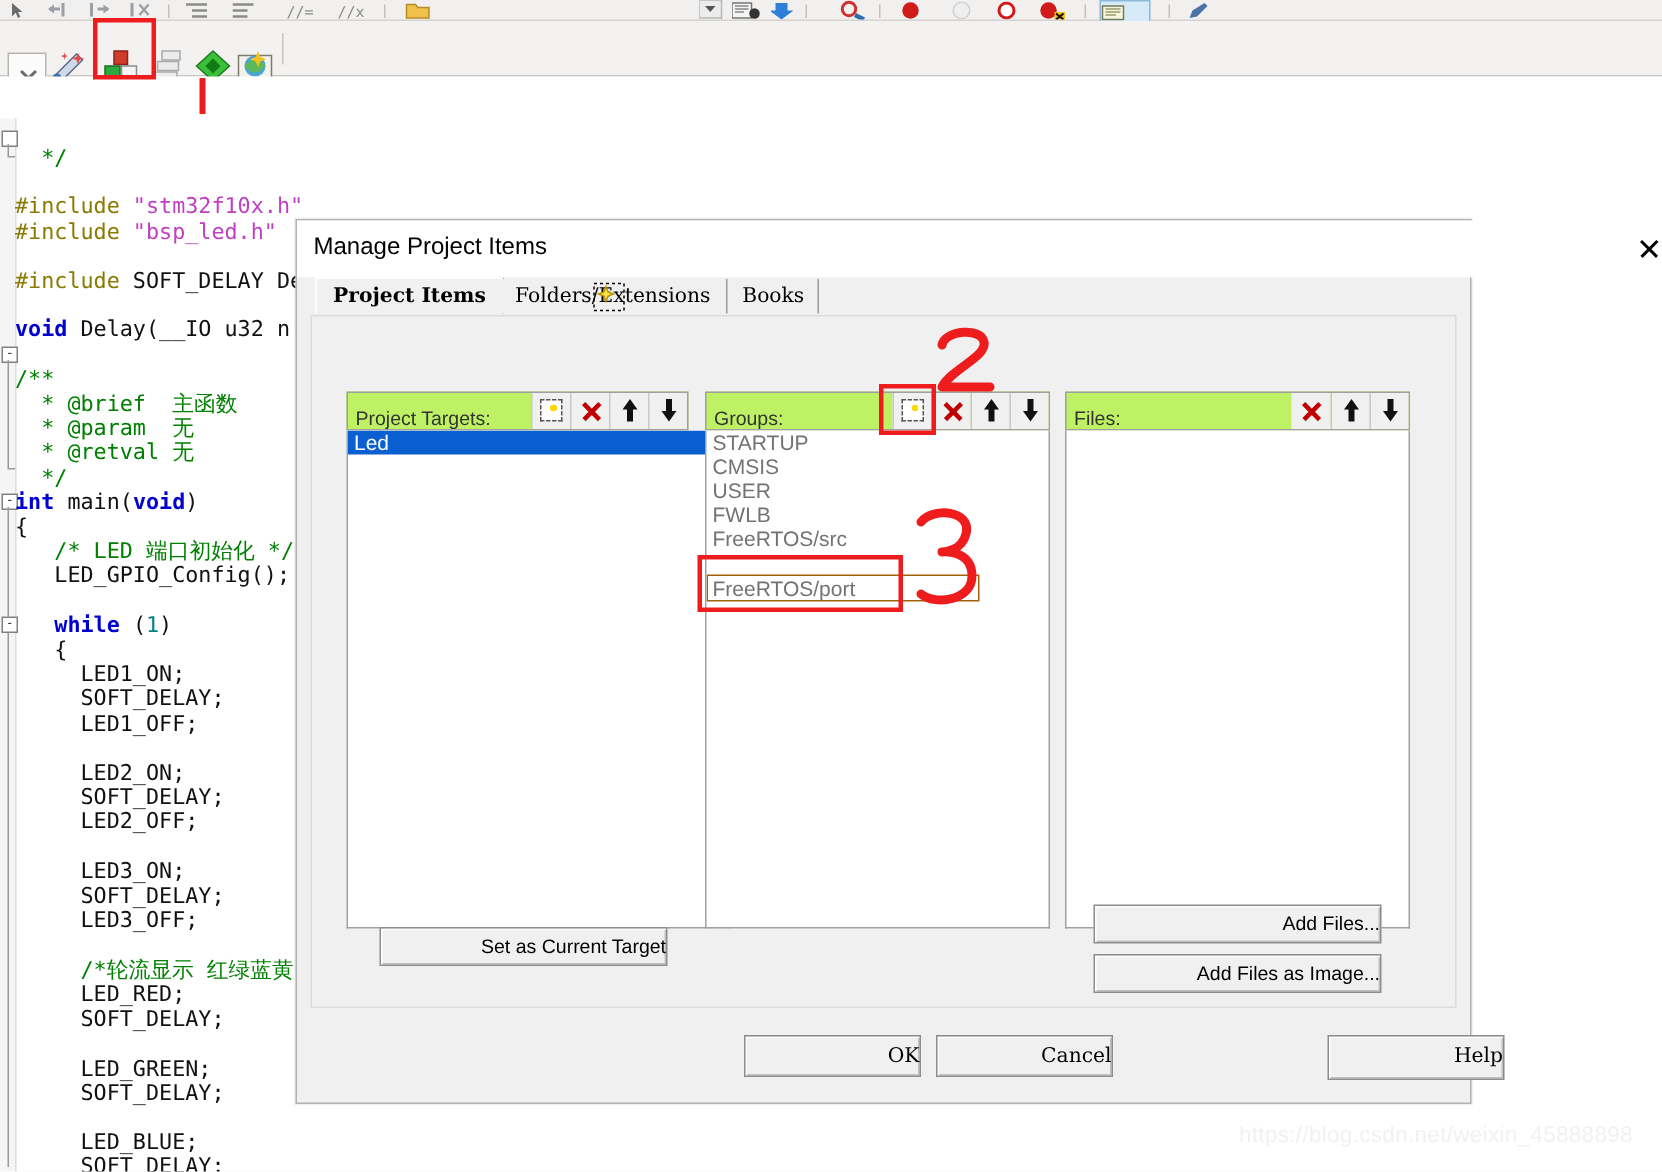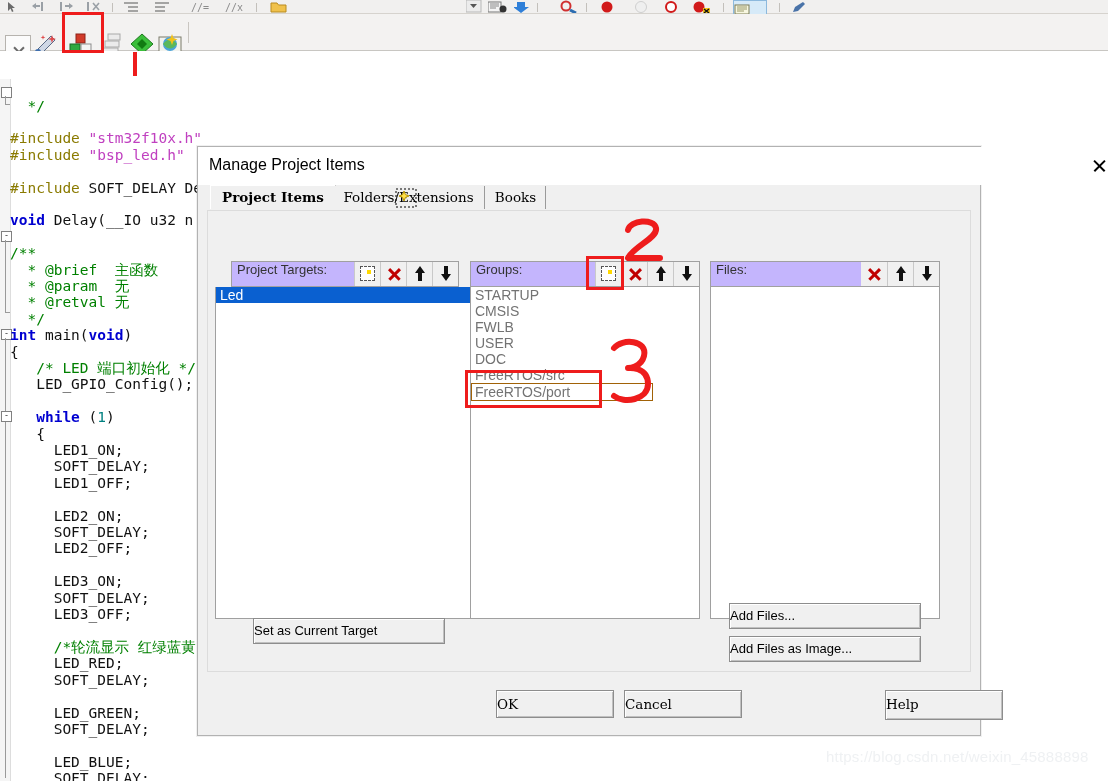--- a/index.html
+++ b/index.html
@@ -70,22 +70,22 @@
         font:13.5px "DejaVu Serif","Liberation Serif",serif;color:#000;
         line-height:22px;text-align:center;}
   .dtab.sel{background:#f0f0f0;border-left:1px solid #fff;border-top:1px solid #fff;
             border-right:1px solid #9a9a9a;font-weight:bold;top:0;height:24px;}
   .dtab.unsel{background:#f0f0f0;border-right:1px solid #9a9a9a;}
 
   
   .panel{position:absolute;left:9px;top:63px;width:764px;height:462px;background:#f0f0f0;
          border:1px solid #dcdcdc;box-sizing:border-box;}
 
-  .colhdr{position:absolute;height:26px;background:#c4b5fd;border:1px solid #a0a0a0;
-          box-sizing:border-box;display:flex;align-items:flex-start;}
+  .colhdr{position:absolute;height:26px;background:#bef264;border:1px solid #a0a0a0;
+          box-sizing:border-box;display:flex;align-items:flex-end;}
   .colhdr .lbl{font:13px "Liberation Sans",sans-serif;color:#333;padding-left:5px;flex:1;}
   .hbtn{width:26px;height:24px;border-left:1px solid #c9c9c9;box-sizing:border-box;
         position:relative;background:#f0f0f0;}
   .listbox{position:absolute;background:#ffffff;border:1px solid #a0a0a0;
            border-top:none;box-sizing:border-box;overflow:hidden;}
   .litem{font:14px "Liberation Sans",sans-serif;color:#737373;padding-left:4px;
          height:16px;line-height:16px;white-space:nowrap;}
   .litem.sel{background:#0a60d0;color:#fff;}
 
   
@@ -95,21 +95,21 @@
           background:radial-gradient(circle,#ffd900 0 40%,transparent 42%);}
   .ic-x{position:absolute;left:6px;top:5px;width:14px;height:14px;}
   .ic-x:before,.ic-x:after{content:"";position:absolute;left:0;top:6px;width:15px;height:2.6px;background:#c00000;}
   .ic-x:before{transform:rotate(45deg);}
   .ic-x:after{transform:rotate(-45deg);}
   .ic-arr{position:absolute;left:7px;top:4px;width:12px;height:16px;}
 
   
   .btn{position:absolute;background:#f0f0f0;border:1px solid #8d8d8d;
        box-shadow:inset 1px 1px 0 #ffffff, inset -1px -1px 0 #c0c0c0;
-       box-sizing:border-box;text-align:left;color:#000;}
+       box-sizing:border-box;text-align:right;color:#000;}
   .btn.sans{font:13px "Liberation Sans",sans-serif;}
   .btn.serif{font:13.5px "DejaVu Serif","Liberation Serif",serif;margin-left:32px;}
 
   
   .ann{position:absolute;pointer-events:none;}
   .redbox{position:absolute;border:3px solid #ee1c1c;box-sizing:border-box;}
   .redline{position:absolute;background:#ee1c1c;}
 
   .watermark{position:absolute;left:826px;top:748px;font:15px "Liberation Sans",sans-serif;
              color:#eff1f3;letter-spacing:.2px;}
@@ -331,21 +331,21 @@
       <svg class="ic-arr" viewBox="0 0 12 16">
           <path d="M6 0 L11 7 L8 7 L8 15 L4 15 L4 7 L1 7Z" fill="#101010"></path>
         </svg>
     </div>
     <div class="hbtn">
       <svg class="ic-arr" viewBox="0 0 12 16">
           <path d="M6 15 L11 8 L8 8 L8 0 L4 0 L4 8 L1 8Z" fill="#101010"></path>
         </svg>
     </div>
   </div>
-  <div class="listbox" style="left:17px;top:140px;width:256px;height:332px">
+  <div class="listbox" style="left:33px;top:140px;width:256px;height:332px">
     <div class="litem sel">Led</div>
   </div>
 
   <div class="colhdr" style="left:272px;top:114px;width:230px">
     <div class="lbl">Groups:</div>
     <div class="hbtn">
         <span class="ic-new"></span>
       </div>
     <div class="hbtn">
         <span class="ic-x"></span>
@@ -357,23 +357,22 @@
     </div>
     <div class="hbtn">
       <svg class="ic-arr" viewBox="0 0 12 16">
           <path d="M6 15 L11 8 L8 8 L8 0 L4 0 L4 8 L1 8Z" fill="#101010"></path>
         </svg>
     </div>
   </div>
   <div class="listbox" style="left:272px;top:140px;width:230px;height:332px">
     <div class="litem">STARTUP</div>
     <div class="litem">CMSIS</div>
+    <div class="litem">USER</div>
     <div class="litem">FWLB</div>
-    <div class="litem">USER</div>
-    <div class="litem">DOC</div>
     <div class="litem">FreeRTOS/src</div>
 
     <div style="position:absolute;left:0px;top:96px;width:182px;height:18px;
                 background:#ffffff;border:1px solid #a16207;box-sizing:border-box;">
       <div class="litem" style="height:16px;line-height:16px;padding-left:3px">FreeRTOS/port</div>
     </div>
   </div>
 
   <div class="colhdr" style="left:512px;top:114px;width:230px">
     <div class="lbl">Files:</div>

